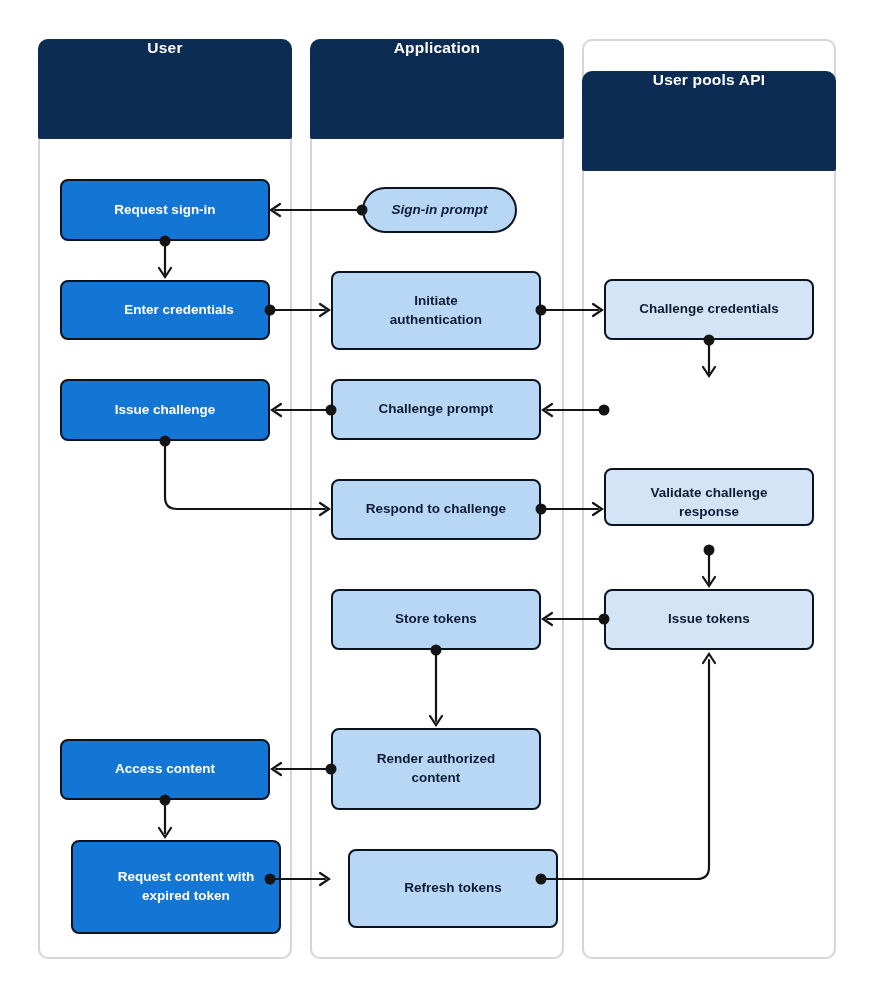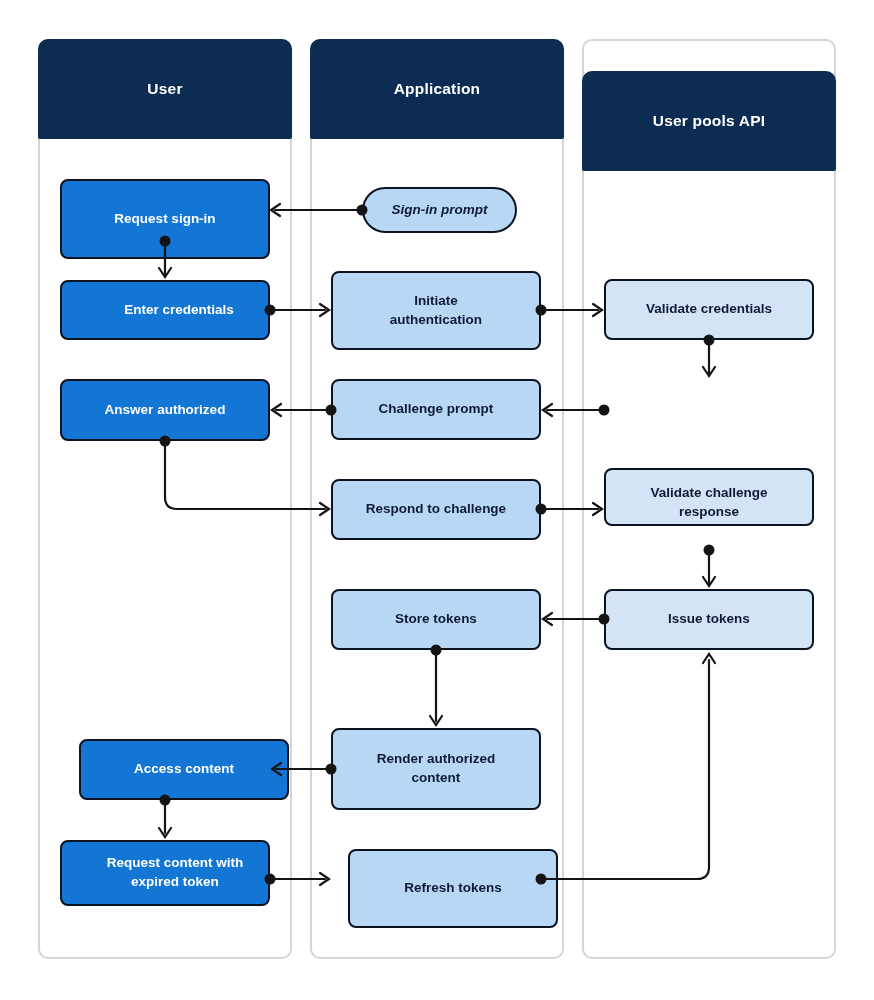--- a/index.html
+++ b/index.html
@@ -17,21 +17,21 @@
     border:2px solid var(--lane-border);
     border-radius:10px;
     z-index:1;
   }
   .lane-header{
     position:absolute;
     top:-2px;left:-2px;right:-2px;height:100px;
     background:var(--header-bg);
     color:var(--header-text);
     border-radius:10px 10px 2px 2px;
-    display:flex;align-items:center;justify-content:center;
+    display:flex;align-items:flex-start;justify-content:center;
     font-size:15.5px;font-weight:bold;
     letter-spacing:0.2px;
   }
   .node{
     position:absolute;
     box-sizing:border-box;
     border:2px solid var(--node-border);
     border-radius:8px;
     display:flex;align-items:center;justify-content:center;
     text-align:center;
@@ -65,37 +65,37 @@
     <div class="lane" style="left: 310px; top: 39px; width: 254px; height: 920px;">
       <div class="lane-header" style="height: 100px;">
         <span>Application</span>
       </div>
     </div>
     <div class="lane" style="left: 582px; top: 39px; width: 254px; height: 920px;">
       <div class="lane-header" style="height: 100px; margin-top: 32px;">
         <span>User pools API</span>
       </div>
     </div>
-    <div class="node primary" style="left: 60px; top: 179px; width: 210px; height: 80px;"><span>Request sign-in</span></div>
+    <div class="node primary" style="left: 60px; top: 179px; width: 210px; height: 62px;"><span>Request sign-in</span></div>
     <div class="node light pill" style="left: 362px; top: 187px; width: 155px; height: 46px;"><span>Sign-in prompt</span></div>
     <div class="node primary" style="left: 60px; top: 280px; width: 210px; height: 60px; padding-left: 36px;"><span>Enter credentials</span></div>
     <div class="node light" style="left: 331px; top: 271px; width: 210px; height: 79px;"><span>Initiate
 authentication</span></div>
-    <div class="node lighter" style="left: 604px; top: 279px; width: 210px; height: 61px;"><span>Validate credentials</span></div>
-    <div class="node primary" style="left: 60px; top: 379px; width: 210px; height: 62px;"><span>Answer authorized</span></div>
+    <div class="node lighter" style="left: 604px; top: 279px; width: 210px; height: 61px;"><span>Challenge credentials</span></div>
+    <div class="node primary" style="left: 60px; top: 379px; width: 210px; height: 62px;"><span>Issue challenge</span></div>
     <div class="node light" style="left: 331px; top: 379px; width: 210px; height: 61px;"><span>Challenge prompt</span></div>
     <div class="node light" style="left: 331px; top: 479px; width: 210px; height: 61px;"><span>Respond to challenge</span></div>
     <div class="node lighter" style="left: 604px; top: 468px; width: 210px; height: 58px; align-items: flex-end;"><span>Validate challenge
 response</span></div>
     <div class="node light" style="left: 331px; top: 589px; width: 210px; height: 61px;"><span>Store tokens</span></div>
     <div class="node lighter" style="left: 604px; top: 589px; width: 210px; height: 61px;"><span>Issue tokens</span></div>
     <div class="node light" style="left: 331px; top: 728px; width: 210px; height: 82px;"><span>Render authorized
 content</span></div>
-    <div class="node primary" style="left: 60px; top: 739px; width: 210px; height: 61px; margin-left: 19px;"><span>Access content</span></div>
-    <div class="node primary" style="left: 60px; top: 840px; width: 210px; height: 66px; padding-left: 28px;"><span>Request content with
+    <div class="node primary" style="left: 60px; top: 739px; width: 210px; height: 61px;"><span>Access content</span></div>
+    <div class="node primary" style="left: 71px; top: 840px; width: 210px; height: 94px; padding-left: 28px;"><span>Request content with
 expired token</span></div>
     <div class="node light" style="left: 348px; top: 849px; width: 210px; height: 79px;"><span>Refresh tokens</span></div>
     <svg width="874" height="1000" viewBox="0 0 874 1000" class="arrows">
       <g>
         <path d="M362,210 H275" class="flow-line"></path>
         <circle cx="362" cy="210" r="5.5" class="flow-dot"></circle>
         <path d="M280,204 L271,210 L280,216" class="flow-head"></path>
       </g>
       <g>
         <path d="M165,241 V274" class="flow-line"></path>

